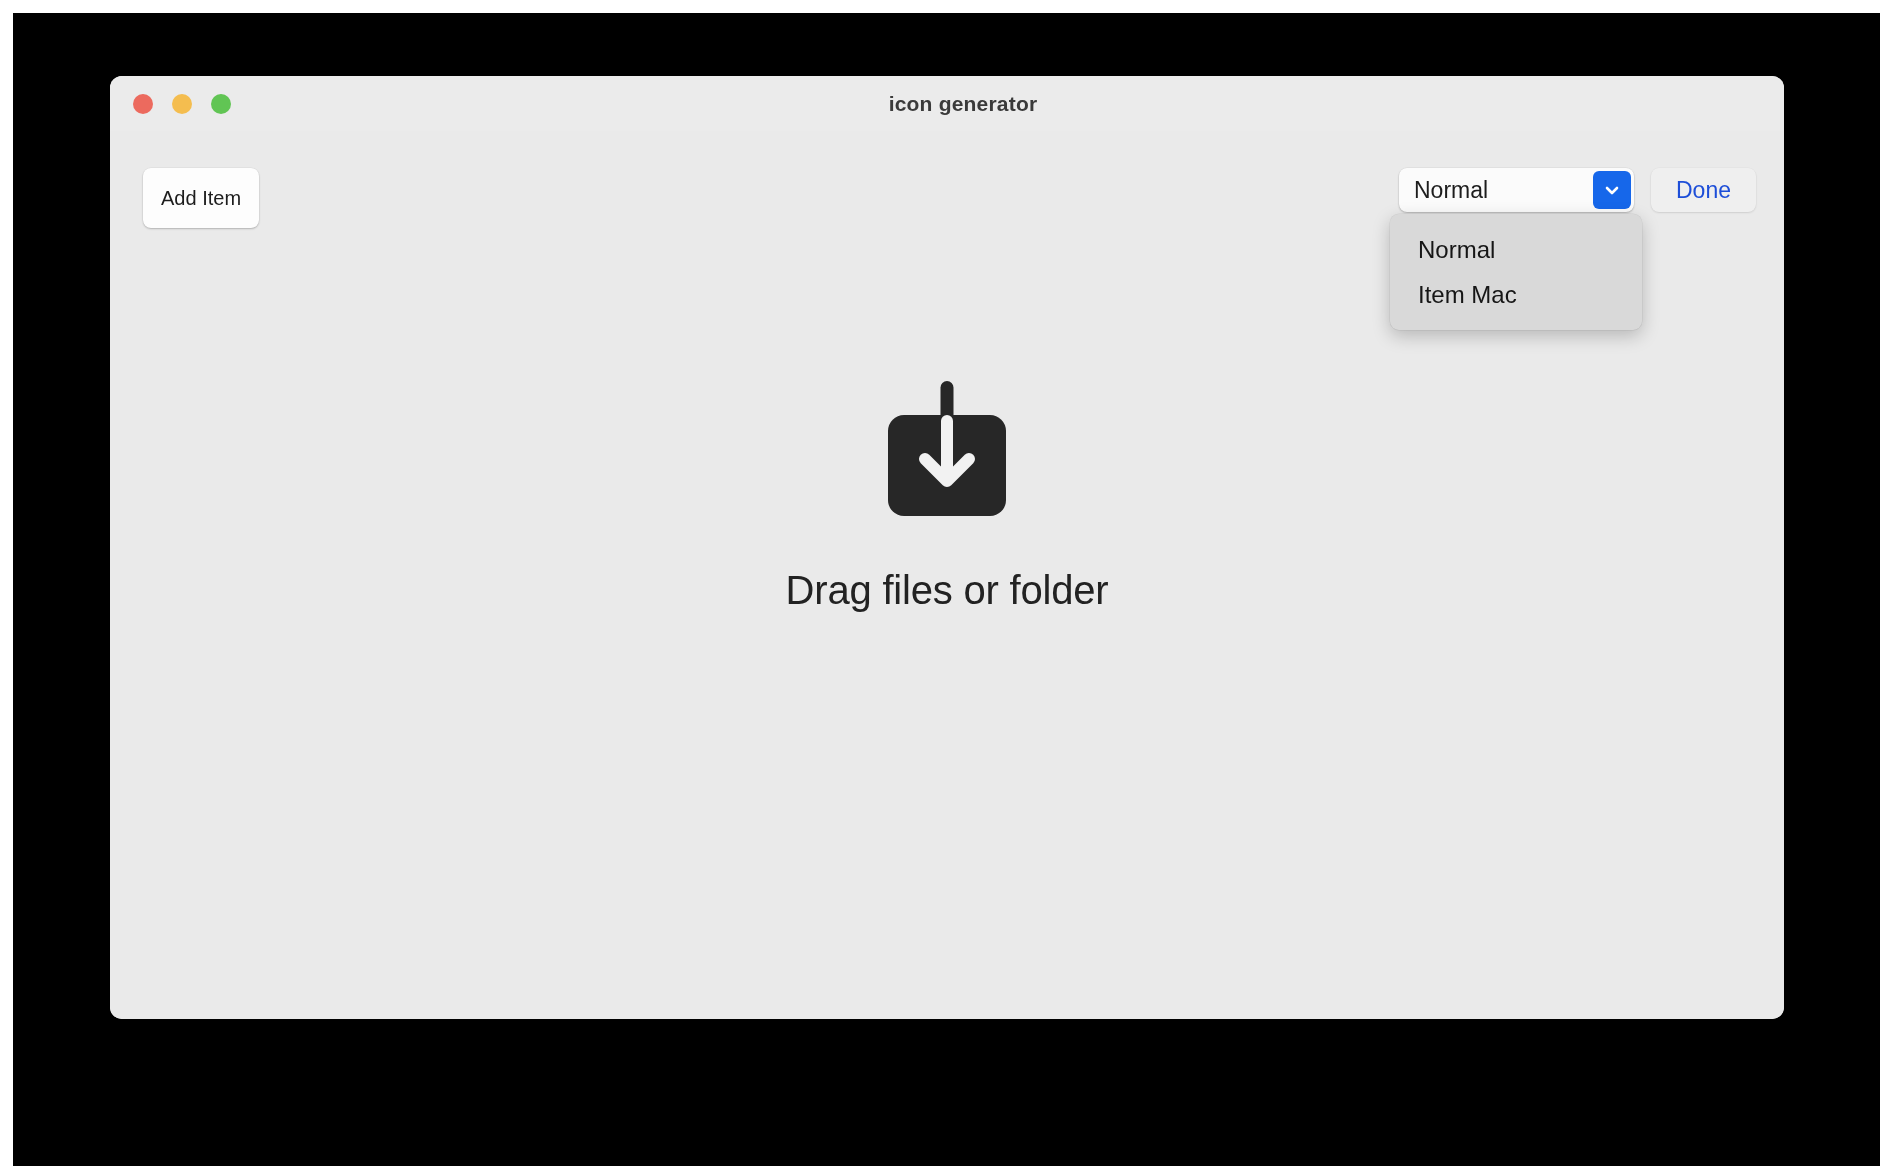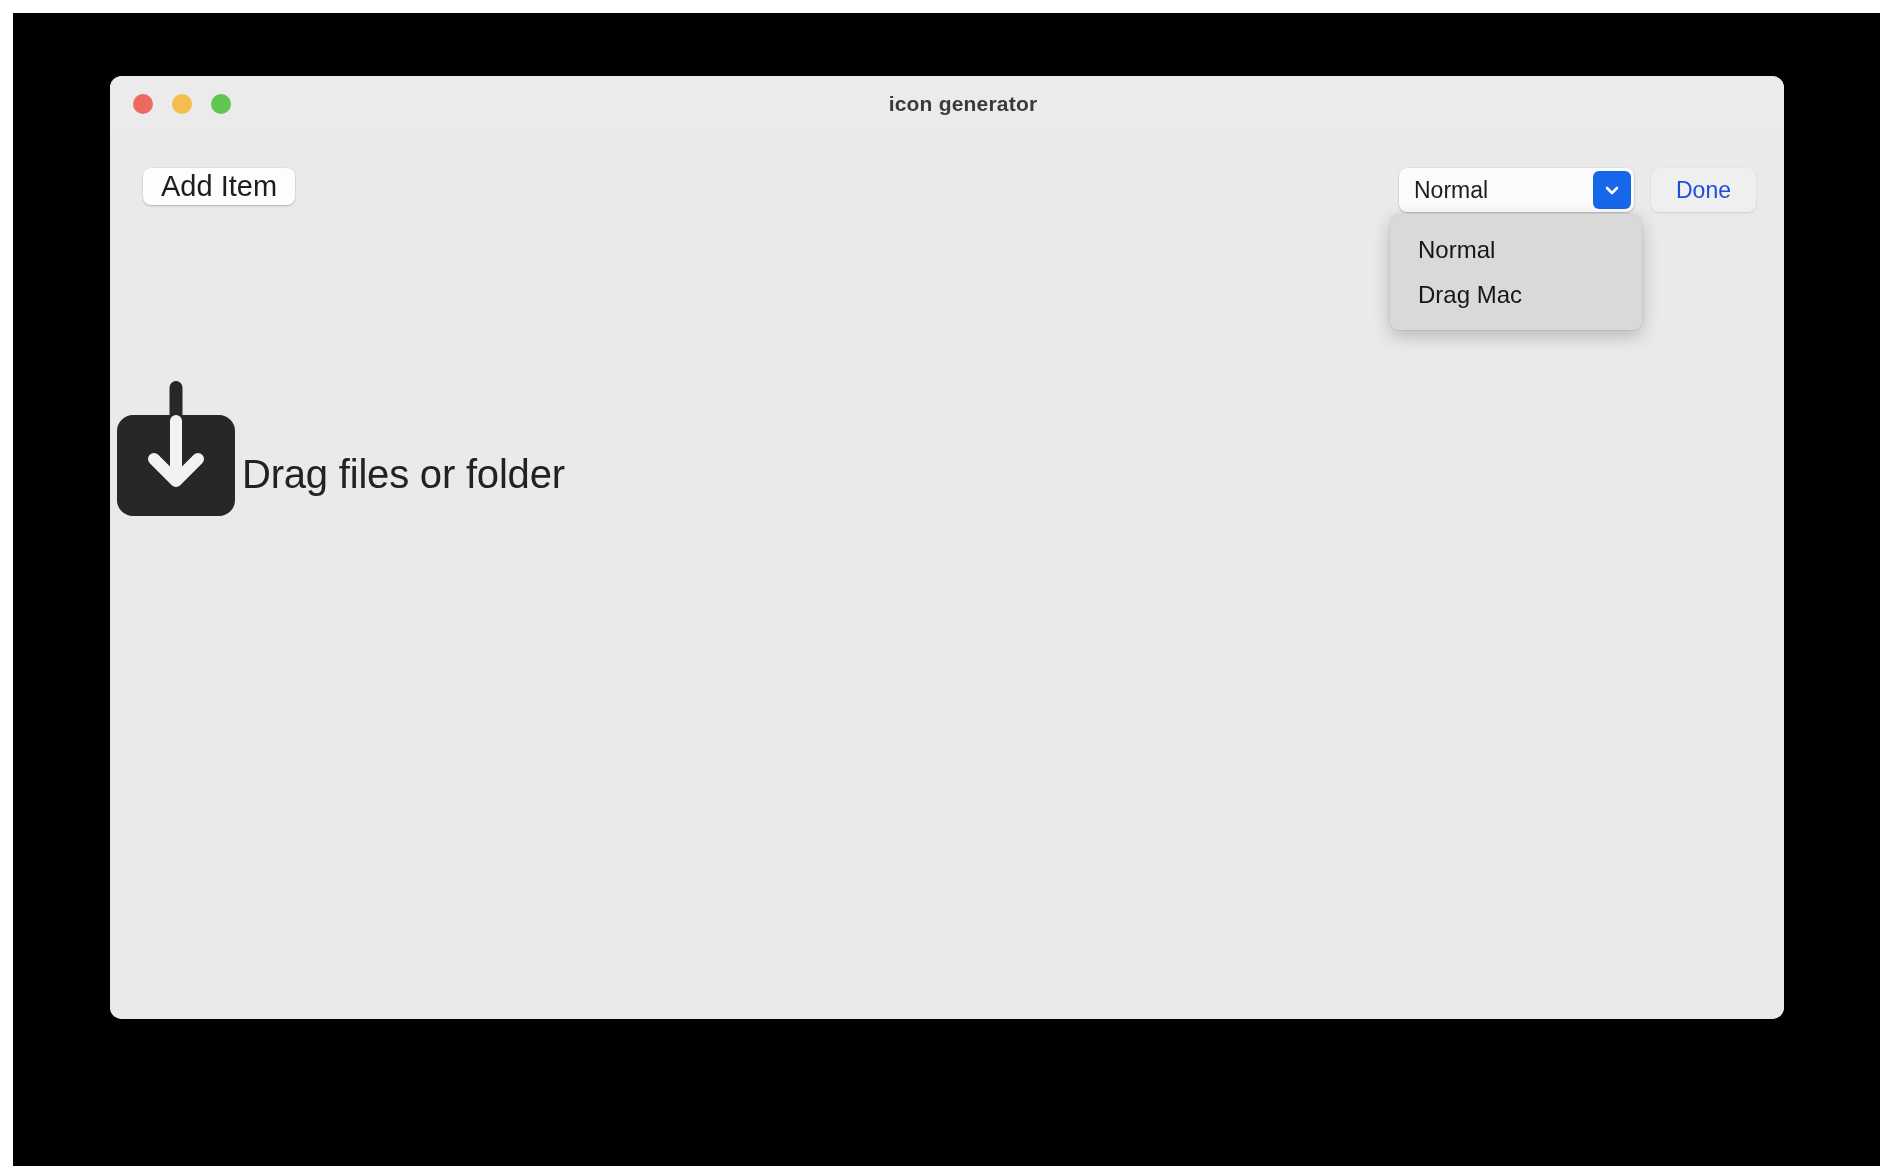--- a/index.html
+++ b/index.html
@@ -87,28 +87,28 @@
     right: 0;
     bottom: 0;
     background: #eaeaea;
   }
 
   
   #add-item-button {
     position: absolute;
     left: 33px;
     top: 37px;
-    height: 37px;
+    height: 60px;
     padding: 0 18px;
     border: none;
     border-radius: 8px;
     background: #fdfdfd;
     box-shadow: 0 1px 2px rgba(0,0,0,0.22), 0 0 0 0.5px rgba(0,0,0,0.05);
     font-family: "Liberation Sans", sans-serif;
-    font-size: 29px;
+    font-size: 20px;
     color: #1d1d1d;
     cursor: default;
   }
 
   #mode-select {
     position: absolute;
     left: 1289px;
     top: 37px;
     width: 235px;
     height: 44px;
@@ -177,21 +177,21 @@
     cursor: default;
   }
 
   
   #drop-zone {
     position: absolute;
     left: 0;
     right: 0;
     top: 250px;
     display: flex;
-    flex-direction: row;
+    flex-direction: column;
     align-items: center;
   }
 
   #download-icon {
     position: relative;
     width: 132px;
     height: 135px;
   }
   
   #download-icon .shaft-top {
@@ -257,21 +257,21 @@
         <svg width="20" height="20" viewBox="0 0 20 20" aria-hidden="true">
           <path d="M5 8 L10 13 L15 8" fill="none" stroke="#ffffff" stroke-width="2.6" stroke-linecap="round" stroke-linejoin="round"></path>
         </svg>
       </span>
     </div>
 
     <button id="done-button">Done</button>
 
     <div id="mode-menu">
       <div class="menu-item">Normal</div>
-      <div class="menu-item">Drag Mac</div>
+      <div class="menu-item">Item Mac</div>
     </div>
 
     <div id="drop-zone">
 
       <div id="download-icon">
         <span class="shaft-top"></span>
         <span class="box"></span>
         <svg class="arrow" viewBox="0 0 132 101" aria-hidden="true">
           <path d="M66 6 L66 64 M44 44 L66 66 L88 44" fill="none" stroke="#f2f2f2" stroke-width="12" stroke-linecap="round" stroke-linejoin="round"></path>
         </svg>

